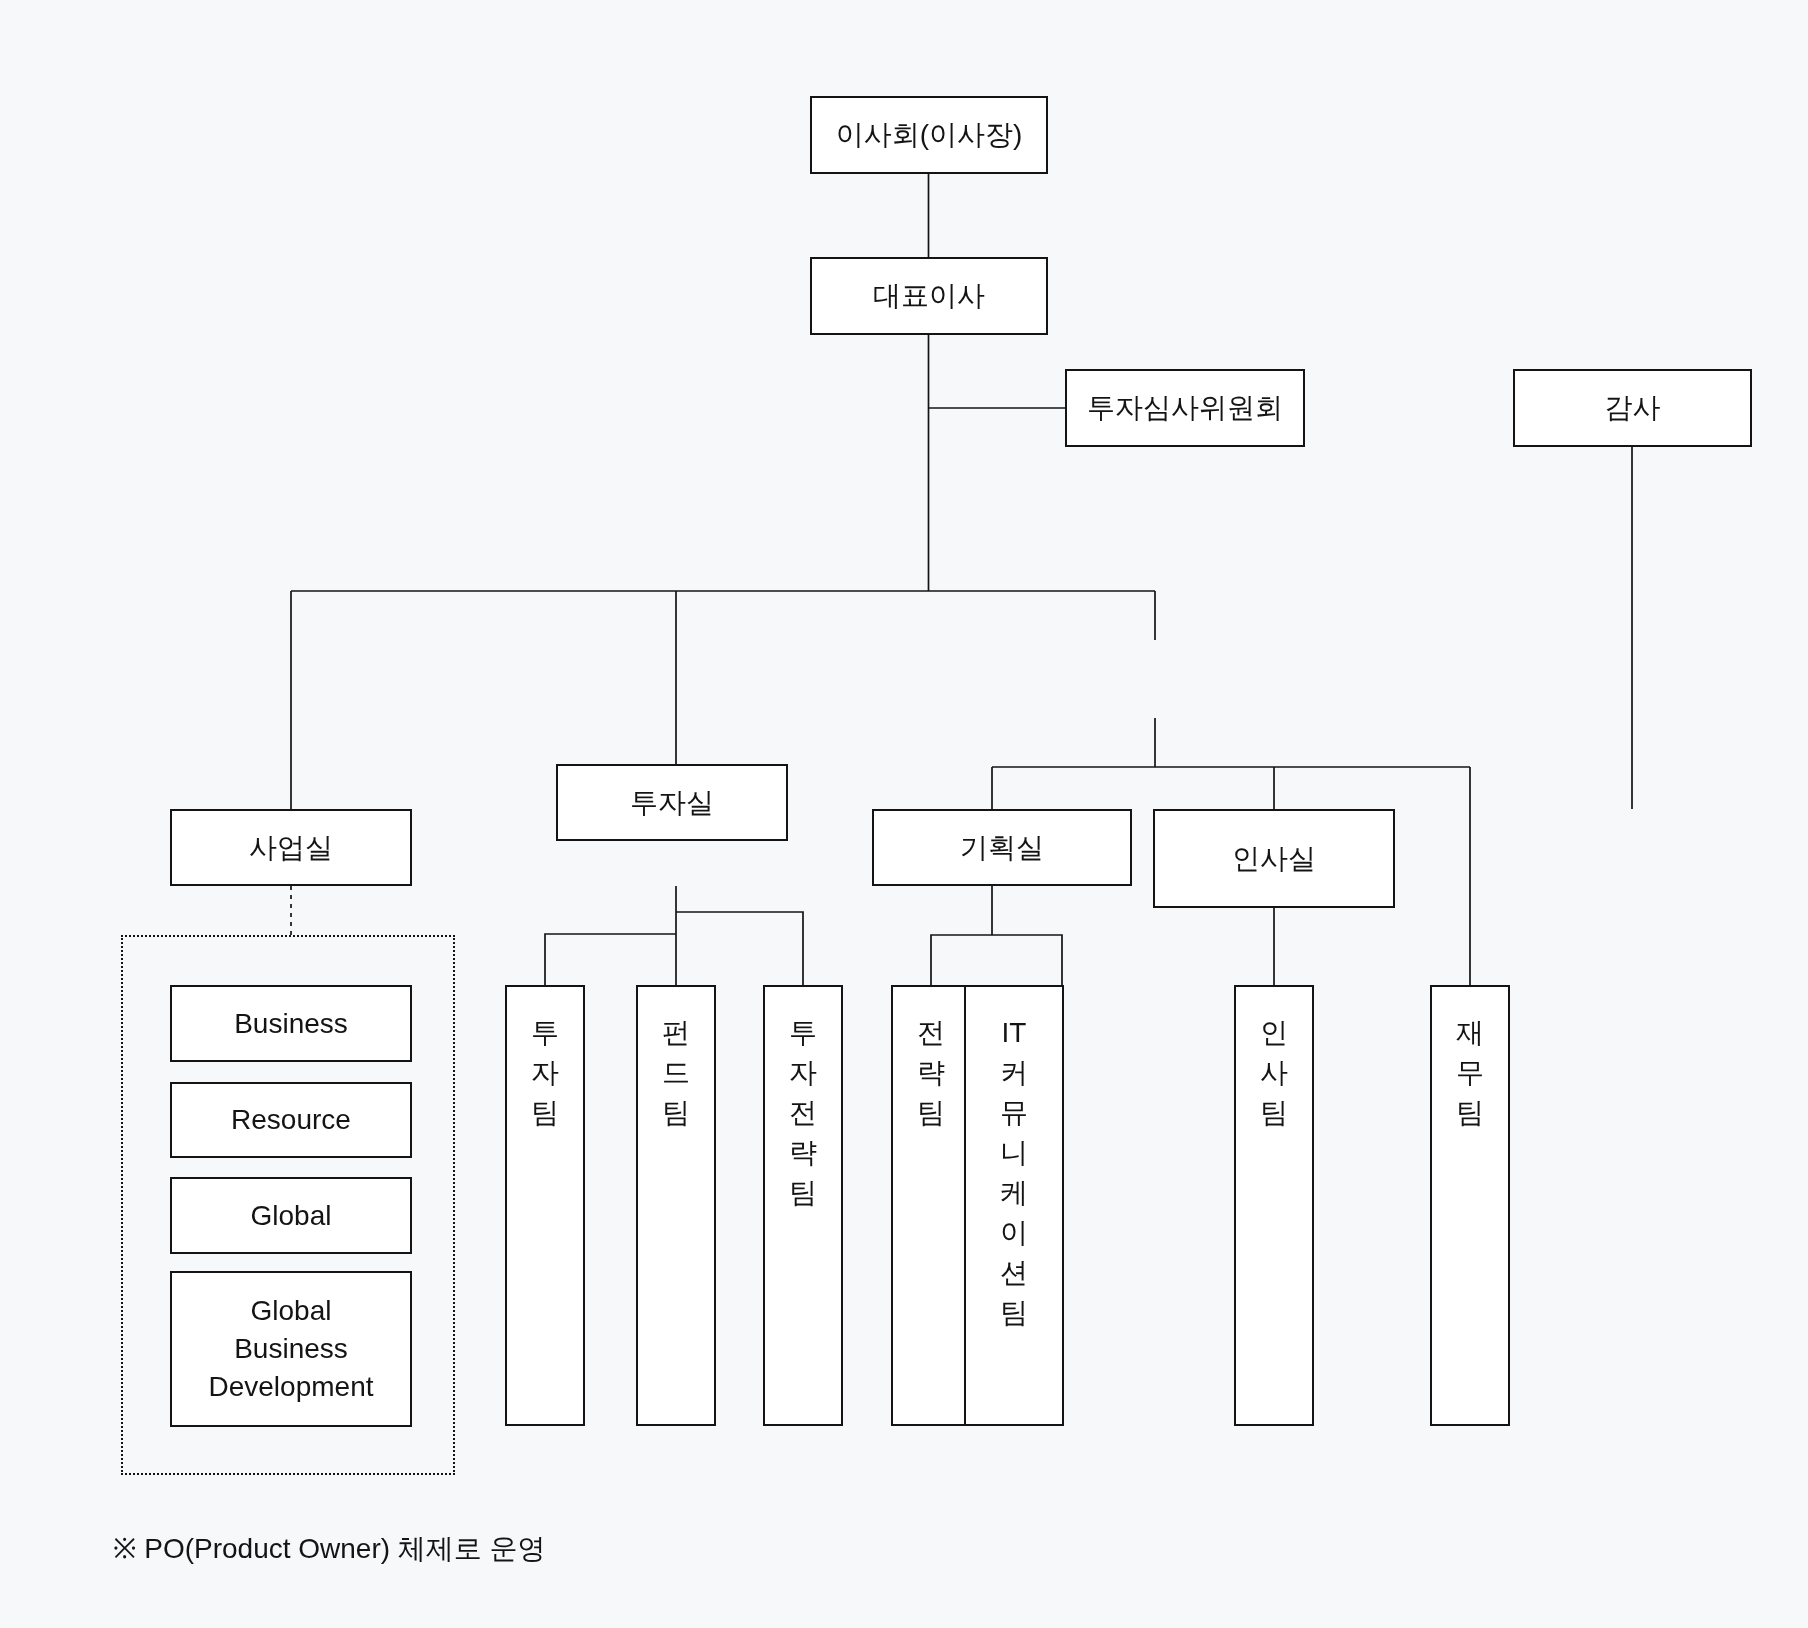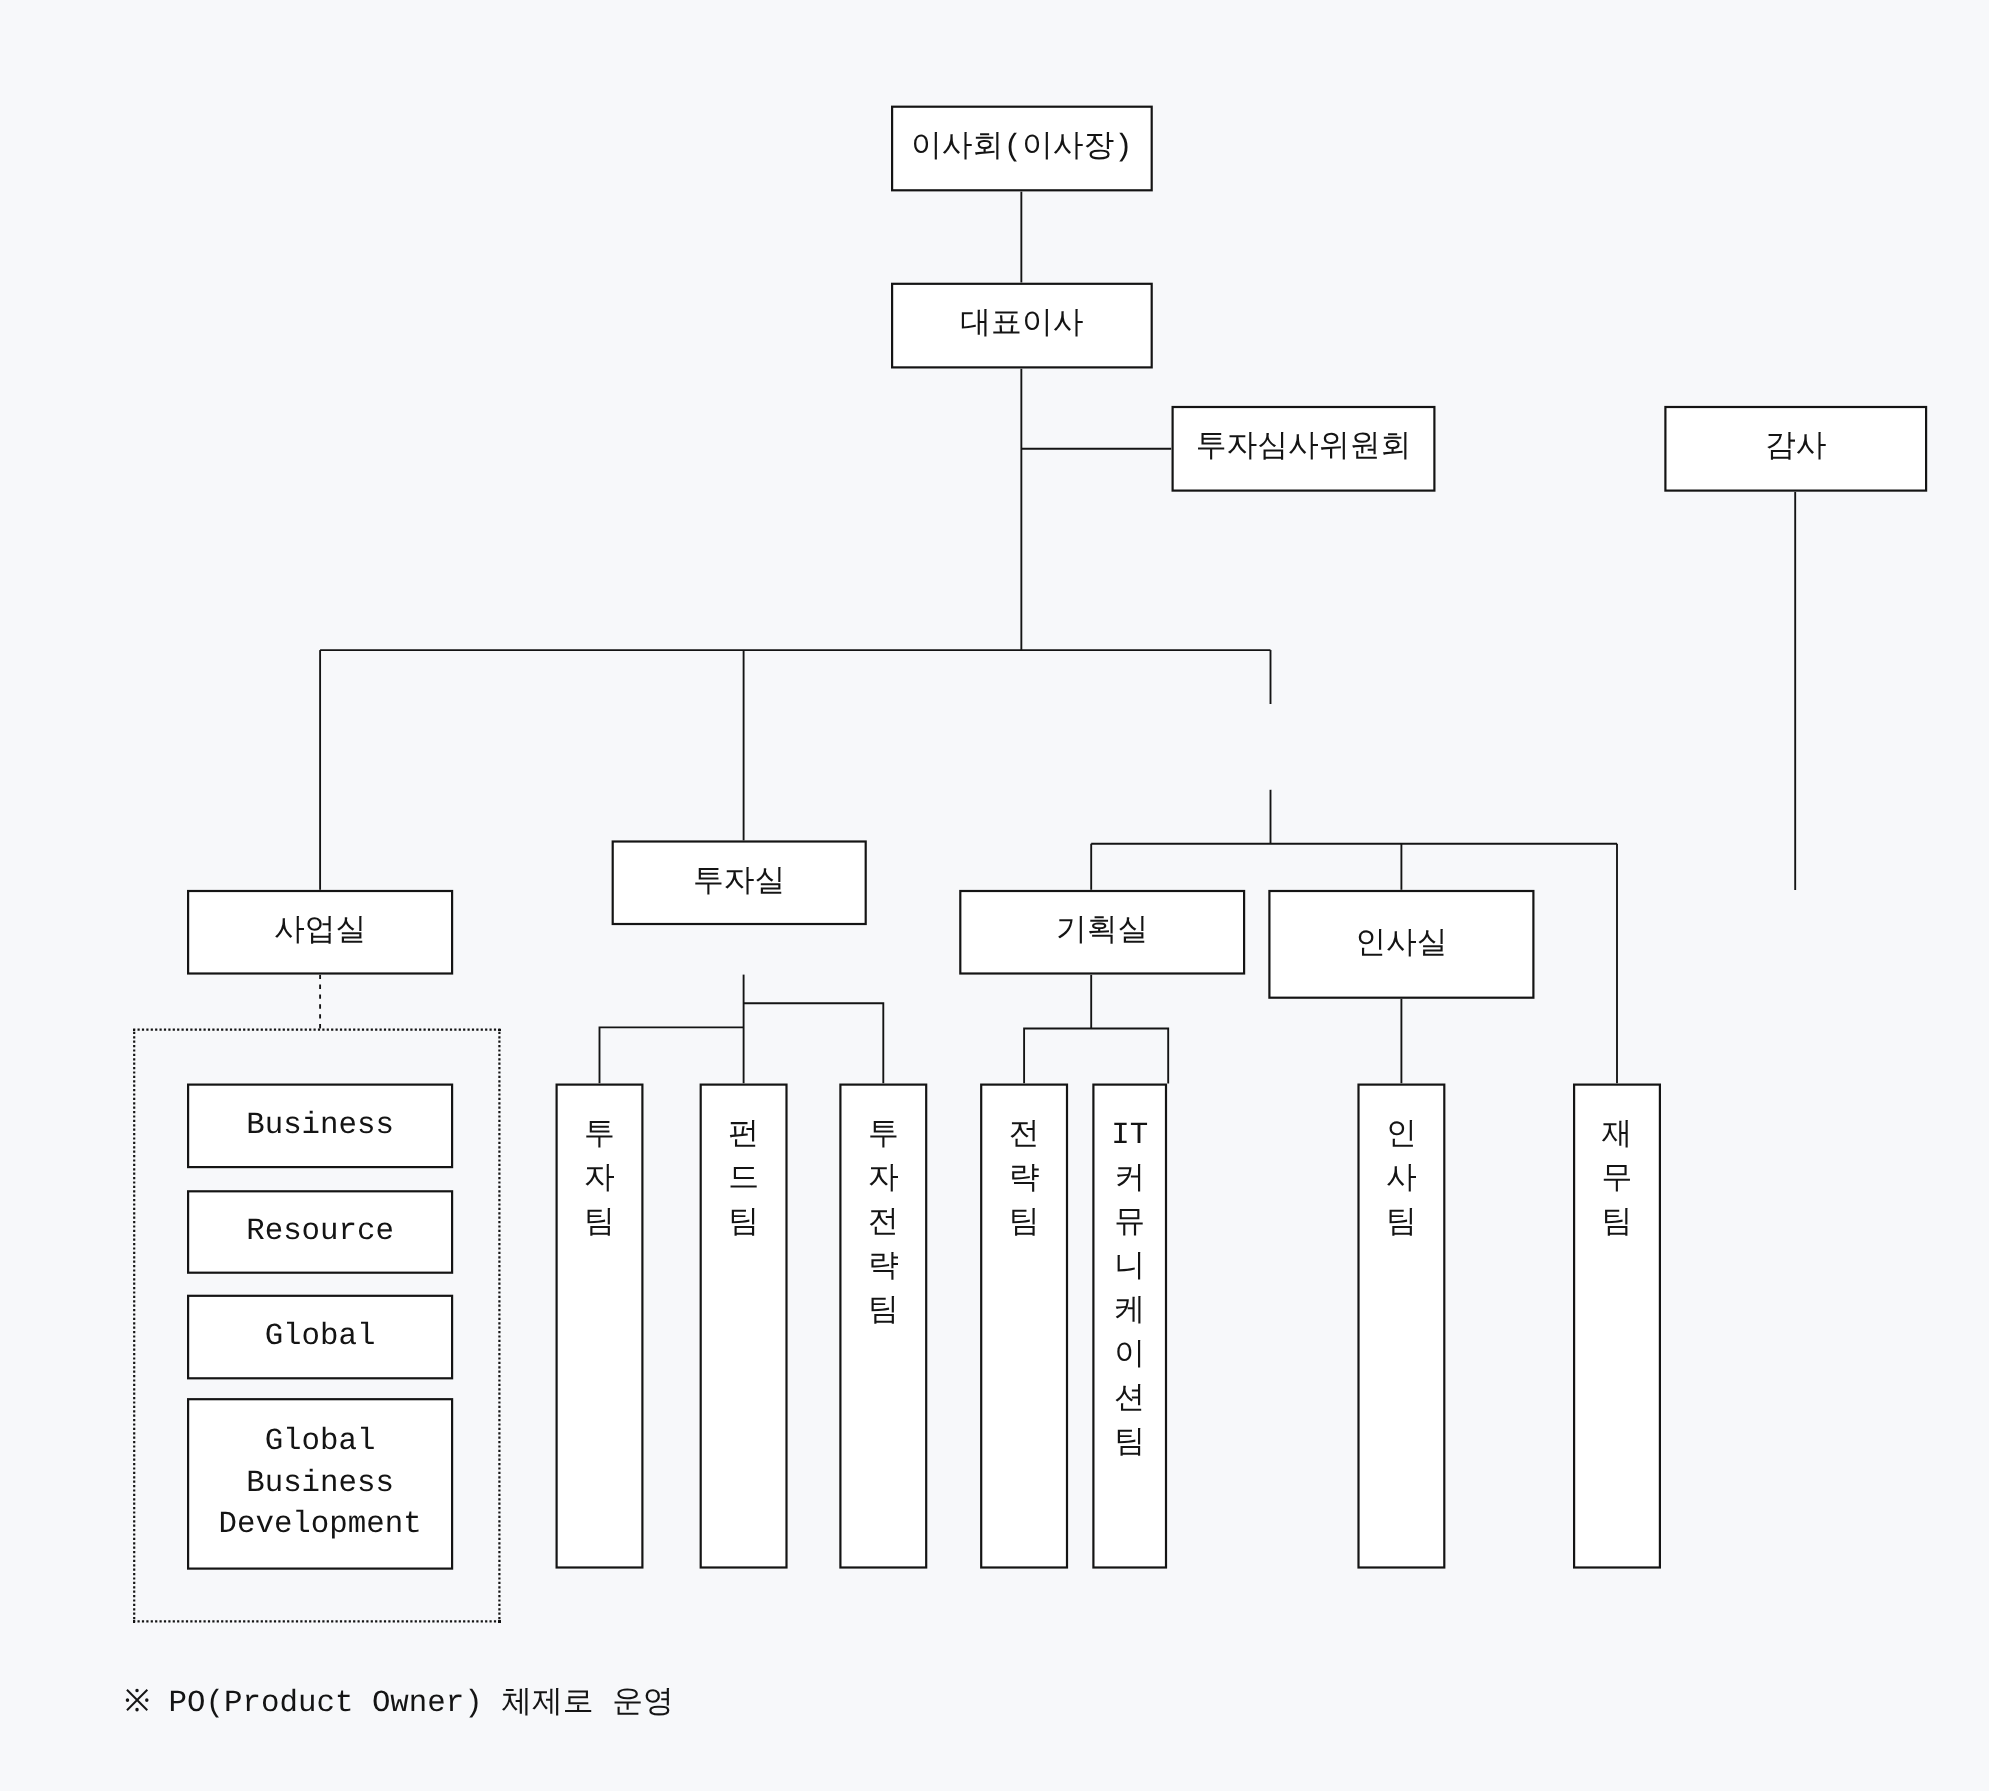--- a/index.html
+++ b/index.html
@@ -5,21 +5,21 @@
   html, body {
     margin: 0;
     padding: 0;
     background: #F7F8FA;
   }
   .stage {
     position: relative;
     width: 1808px;
     height: 1628px;
     background: #F7F8FA;
-    font-family: Liberation Mono, monospace;
+    font-family: Liberation Sans, sans-serif;
     color: #141414;
     overflow: hidden;
   }
   .wires {
     position: absolute;
     left: 0;
     top: 0;
   }
   .wires path {
     stroke: #141414;
@@ -172,21 +172,21 @@
 략
 팀</span>
   </div>
 
   <div class="node tall" style="left:891px; top:985px; width:80px; height:441px">
     <span>전
 략
 팀</span>
   </div>
 
-  <div class="node tall" style="left:993px; top:985px; width:68px; height:441px">
+  <div class="node tall" style="left:964px; top:985px; width:100px; height:441px">
     <span>IT
 커
 뮤
 니
 케
 이
 션
 팀</span>
   </div>
 

